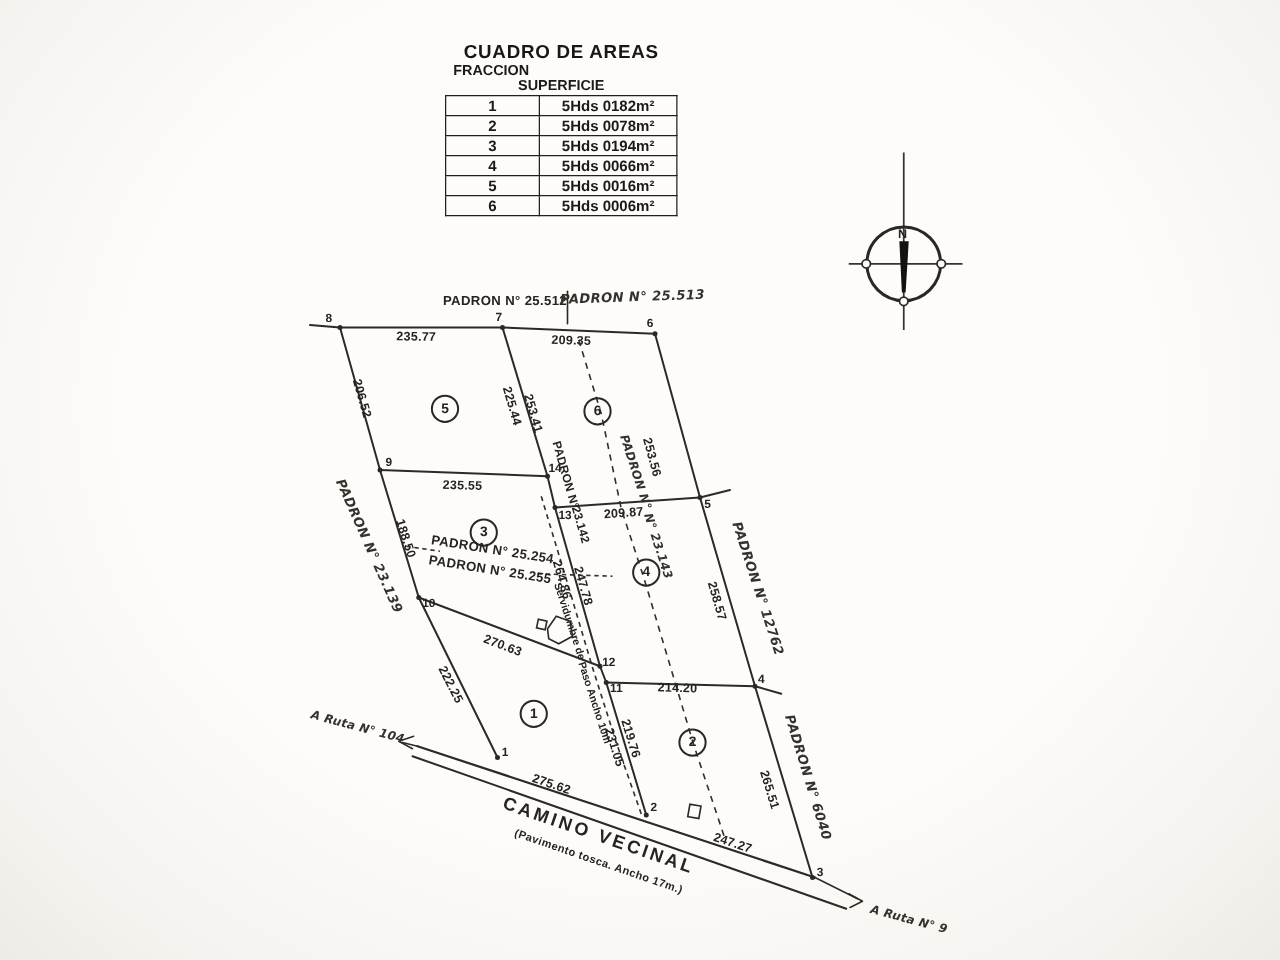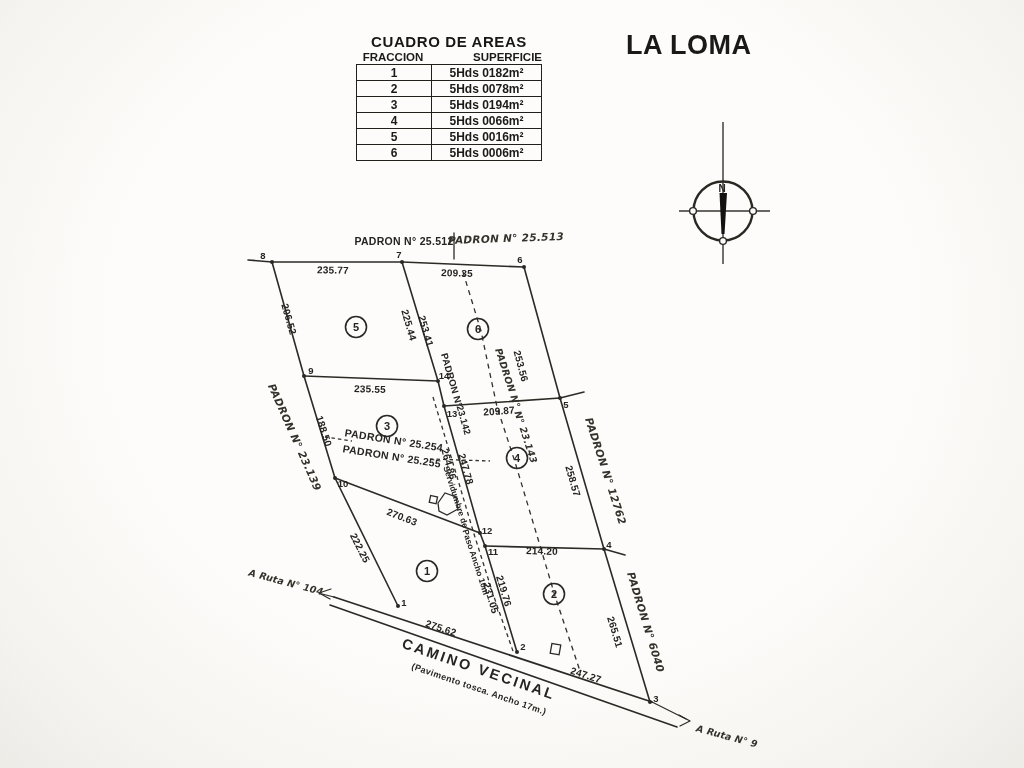--- a/index.html
+++ b/index.html
@@ -4,23 +4,23 @@
 <style>
   html,body{margin:0;padding:0;background:#e9e7e3;}
   .page{
     position:relative;width:1024px;height:768px;overflow:hidden;
     background:radial-gradient(ellipse at 50% 42%, #fdfcfa 55%, #f5f3ef 85%, #edebe6 100%);
     font-family:"Liberation Sans",sans-serif;color:#1c1a17;
   }
   
   .areas-table{position:absolute;left:316px;top:33px;width:186px;padding-left:40px;}
   .tbl-title{font-size:15px;font-weight:bold;text-align:center;letter-spacing:.6px;color:#191714;}
-  .tbl-head{display:flex;font-size:11.5px;font-weight:bold;margin-top:1px;}
+  .tbl-head{display:flex;font-size:11.5px;font-weight:bold;margin-top:1px;flex-direction:column;}
   .tbl-head .c1{width:74px;text-align:center;}
-  .tbl-head .c2{flex:1;text-align:right;}
+  .tbl-head .c2{flex:1;text-align:center;}
   table.areas{border-collapse:collapse;width:100%;margin-top:1px;}
   table.areas td{
     border:1.5px solid #23201c;height:15px;padding:0;
     font-size:12px;font-weight:bold;text-align:center;color:#1c1a17;line-height:1;
   }
   table.areas td.fr{width:74px;}
   
   .map-title{position:absolute;left:626px;top:30px;font-size:27px;font-weight:bold;
     letter-spacing:.5px;color:#1b1916;}
   
@@ -70,21 +70,20 @@
         <td>5Hds 0016m²</td>
       </tr>
       <tr>
         <td class="fr">6</td>
         <td>5Hds 0006m²</td>
       </tr>
     </tbody>
       </table>
   </div>
 
-  <div class="map-title">LA LOMA</div>
 
   <svg width="1024" height="768" viewBox="0 0 1024 768" style="position:absolute;left:0;top:0;">
 
     <g fill="none" stroke="#2d2a26" stroke-width="1.6" stroke-linecap="round" stroke-linejoin="round">
       <path d="M248,260 L272,262 L402,262 L524,267"></path>
       <path d="M524,267 L560,398 L604,549 L650,702"></path>
       <path d="M272,262 L304,376 L335,478 L398,606"></path>
       <path d="M402,262 L438,381"></path>
       <path d="M304,376 L438,381"></path>
       <path d="M438,381 L444,406"></path>

